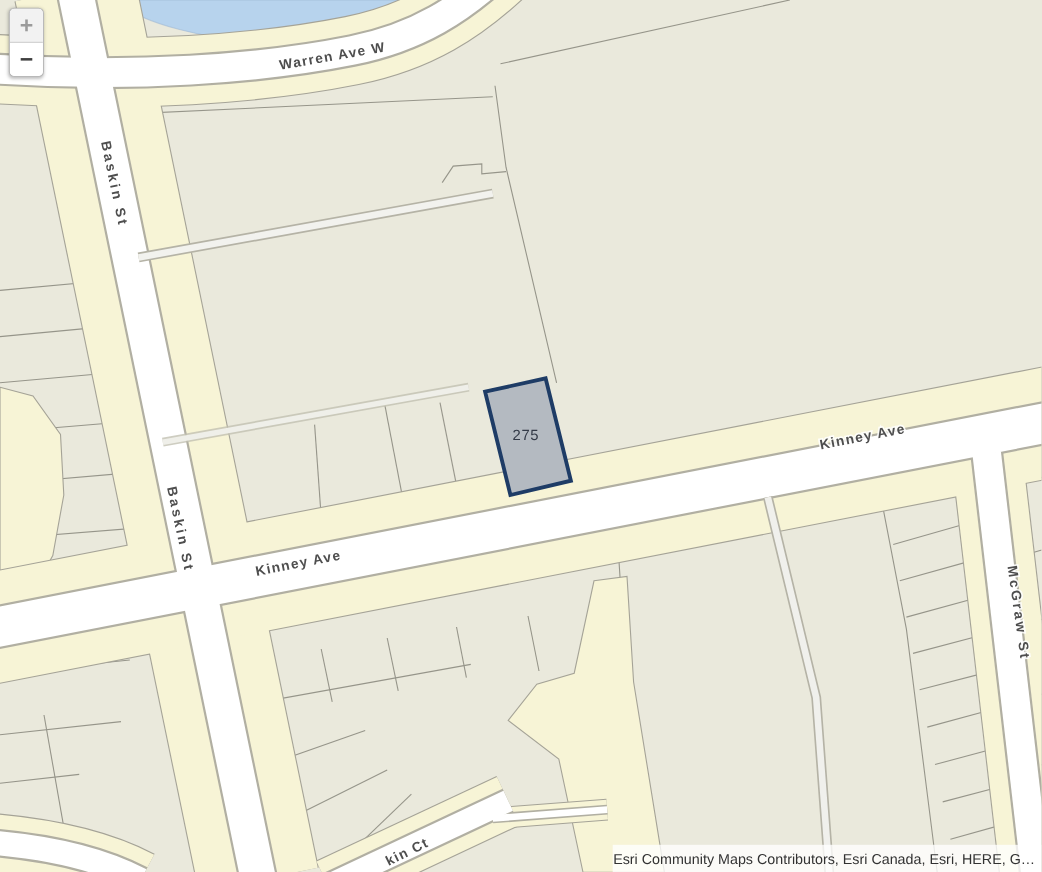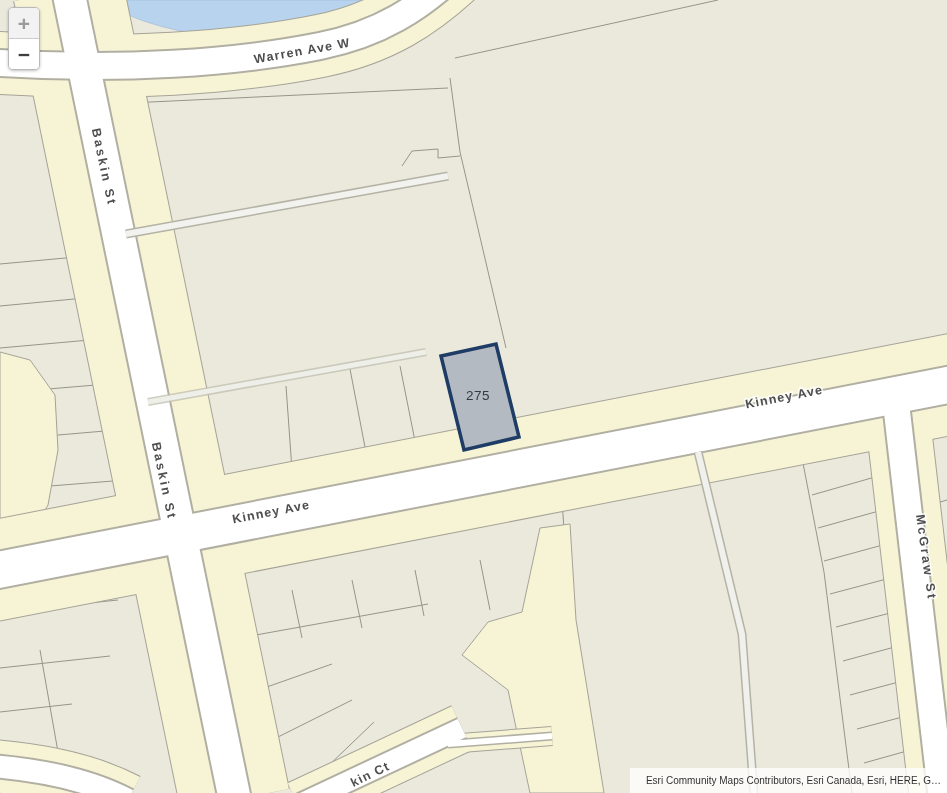--- a/index.html
+++ b/index.html
@@ -20,23 +20,23 @@
     border:1px solid #b9b9b9;border-radius:5px;box-shadow:0 1px 3px rgba(0,0,0,.25);
     overflow:hidden;z-index:5;}
   .zoom-btn{width:30px;height:30px;display:flex;align-items:center;justify-content:center;
     font-size:21px;font-weight:bold;line-height:1;cursor:pointer;user-select:none;
     font-family:"Liberation Sans",sans-serif;}
   .zoom-btn.plus{color:#9b9b9b;background:#f2f2f2;border-bottom:1px solid #cccccc;}
   .zoom-btn.minus{color:#3f3f3f;background:#ffffff;}
 
   
   .attribution{position:absolute;right:0;bottom:0;height:25px;max-width:435px;
-    background:rgba(255,255,255,.78);color:#323232;font-size:10px;
+    background:rgba(255,255,255,.78);color:#323232;font-size:13px;
     font-family:"Liberation Sans",sans-serif;display:flex;align-items:center;
-    padding:0 6px 0 16px;white-space:nowrap;overflow:hidden;z-index:5;}
+    padding:0 6px 0 0;white-space:nowrap;overflow:hidden;z-index:5;}
 </style>
 </head>
 <body>
 
 <div id="viewport">
 
   <svg id="map-svg" width="947" height="793" viewBox="0 0 947 793">
 
     <rect x="0" y="0" width="947" height="793" fill="#eae9dc"></rect>
 

